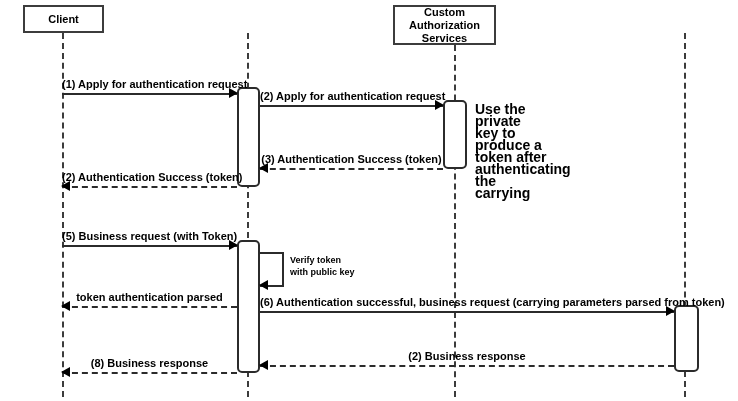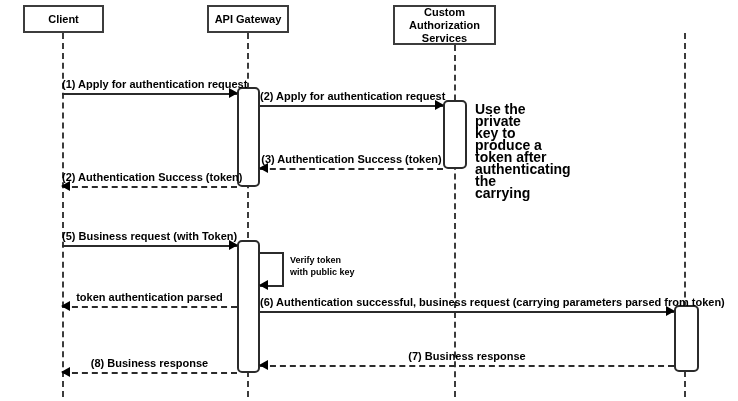--- a/index.html
+++ b/index.html
@@ -145,23 +145,20 @@
 
   <div class="lifeline" style="left:46px; top:33px; height:364px;"></div>
   <div class="lifeline" style="left:231px; top:33px; height:364px;"></div>
   <div class="lifeline" style="left:438px; top:45px; height:352px;"></div>
   <div class="lifeline" style="left:668px; top:33px; height:364px;"></div>
 
   <div class="participant" style="left:7px; top:5px; width:81px; height:28px;">
     <span>Client</span>
   </div>
 
-  <div class="participant" style="left:191px; top:5px; width:82px; height:28px;">
-    <span>API Gateway</span>
-  </div>
 
   <div class="participant" style="left:377px; top:5px; width:103px; height:40px;justify-content:center;">
     <span>Custom Authorization Services</span>
   </div>
 
 
   <div class="activation" style="left:221px; top:87px; width:23px; height:100px;"></div>
 
   <div class="activation" style="left:427px; top:100px; width:24px; height:69px;"></div>
 
@@ -207,21 +204,21 @@
 
   <div class="msg solid" style="left:244px; top:311px; width:414px;">
     <div class="line"></div>
     <div class="head right"></div>
     <div class="label">(6) Authentication successful, business request (carrying parameters parsed from token)</div>
   </div>
 
   <div class="msg dashed" style="left:244px; top:365px; width:414px;">
     <div class="line"></div>
     <div class="head left"></div>
-    <div class="label">(7) Business response</div>
+    <div class="label">(2) Business response</div>
   </div>
 
   <div class="msg dashed" style="left:46px; top:372px; width:175px;">
     <div class="line"></div>
     <div class="head left"></div>
     <div class="label">(8) Business response</div>
   </div>
 
   <div class="selfmsg" style="left:244px; top:252px; width:24px; height:33px;padding-left:16px;">
     <div class="top" style="top:0; width:24px;"></div>

